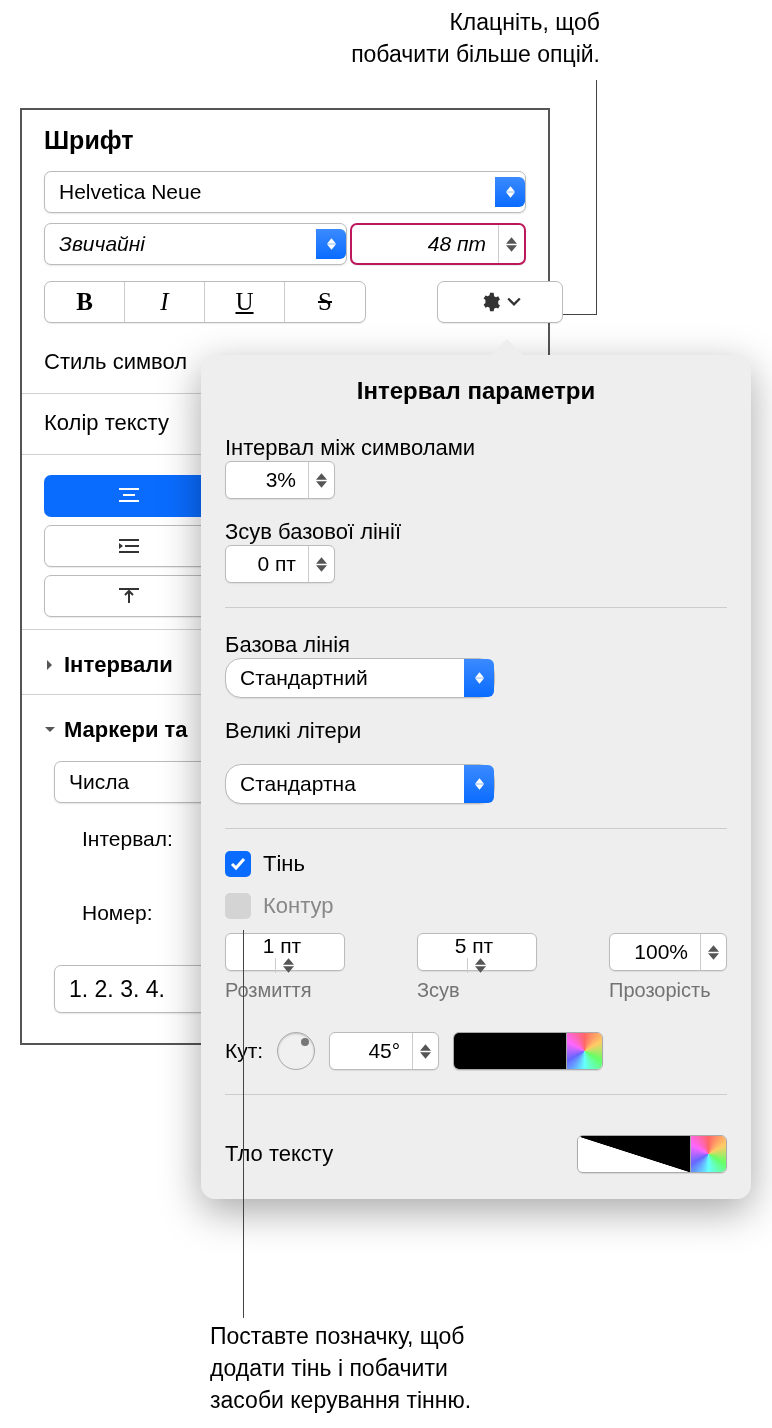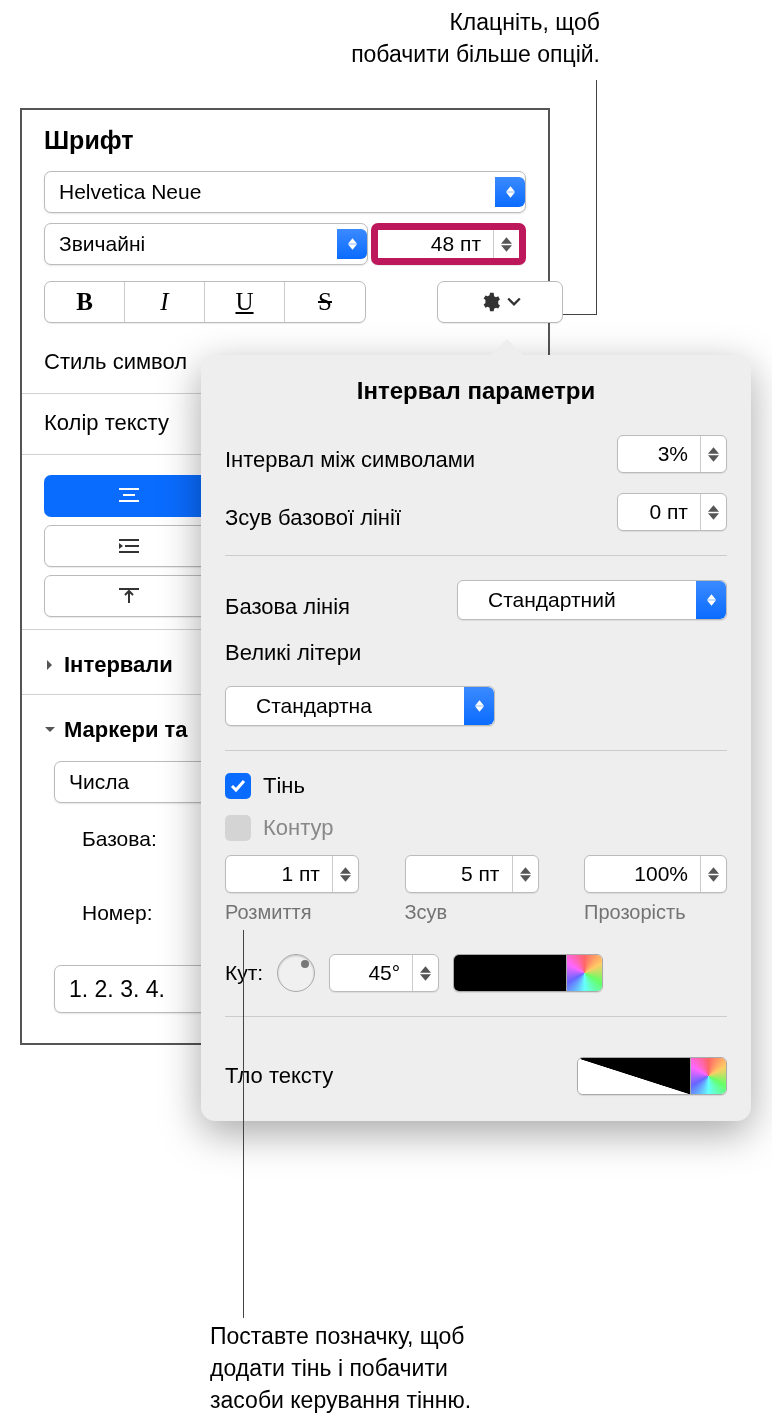--- a/index.html
+++ b/index.html
@@ -70,30 +70,30 @@
     height: 100%;
     background: linear-gradient(#3b8aff,#0a6cff);
     border-radius: 0 6px 6px 0;
     display: flex;
     flex-direction: column;
     align-items: center;
     justify-content: center;
   }
   .popup-cap svg { width: 9px; height: 6px; fill: #fff; }
   .font-popup { width: 100%; gap: 22px; }
-  .weight-row { display: flex; gap: 3px; padding: 6px 22px; }
+  .weight-row { display: flex; gap: 3px; padding: 6px 22px; font-style: italic; }
   .weight-popup { flex: 1; }
   .size-box {
     display: flex;
     align-items: center;
-    border: 7px solid #be185d;
+    border: 2px solid #be185d;
     border-radius: 7px;
     background: #fff;
     height: 42px;
-    width: 155px;
+    width: 176px;
     box-shadow: 0 1px 1px rgba(0,0,0,0.08);
   }
   .size-val { flex: 1; text-align: right; padding-right: 6px; }
   .stepper {
     width: 26px;
     display: flex;
     flex-direction: column;
     align-items: center;
     gap: 1px;
     border-left: 1px solid #ccc;
@@ -223,47 +223,48 @@
     border-bottom: 16px solid #eeeeee;
   }
   .pop-title {
     text-align: center;
     font-weight: 700;
     font-size: 24px;
     padding-bottom: 20px;
   }
   .pop-row {
     display: flex;
-    align-items: flex-end;
+    align-items: flex-start;
     justify-content: space-between;
     padding: 10px 0;
+    flex-direction: column;
   }
   .pop-row-label { font-size: 22px; flex: 1; }
   .num-stepper {
     display: flex;
     align-items: center;
     background: #fff;
     border: 1px solid #bbb;
     border-radius: 6px;
     height: 38px;
     width: 110px;
     box-shadow: 0 1px 1px rgba(0,0,0,0.08);
   }
-  .num-stepper-small { width: 134px; }
+  .num-stepper-small { width: 120px; flex-direction: column; }
   .num-stepper .val { flex:1; text-align:right; padding-right:6px; font-size: 21px;}
   .pop-select {
     display: flex;
     align-items: center;
     justify-content: space-between;
     background: #fff;
     border: 1px solid #bbb;
-    border-radius: 6px;
+    border-radius: 16px;
     height: 40px;
     width: 270px;
-    padding-left: 30px;
+    padding-left: 14px;
     font-size: 21px;
     box-shadow: 0 1px 1px rgba(0,0,0,0.08);
   }
   .pop-divider { height:1px; background:#ccc; margin: 14px 0; }
   .checkbox-row {
     display: flex;
     align-items: center;
     gap: 12px;
     padding: 8px 0;
     font-size: 22px;
@@ -464,21 +465,21 @@
       <svg viewBox="0 0 10 6">
           <path d="M0 6 L5 0 L10 6 Z"></path>
         </svg>
       <svg viewBox="0 0 10 6">
           <path d="M0 0 L5 6 L10 0 Z"></path>
         </svg>
     </div>
   </div>
 
   <div class="indent-row">
-    <span>Базова:</span>
+    <span>Інтервал:</span>
   </div>
   <div class="indent-row" style="padding-top:40px">
     <span>Номер:</span>
   </div>
 
   <div class="popup listfmt-popup">
     <span>1. 2. 3. 4.</span>
     <div class="popup-cap">
       <svg viewBox="0 0 10 6">
           <path d="M0 6 L5 0 L10 6 Z"></path>
@@ -597,21 +598,21 @@
               <path d="M0 6 L5 0 L10 6 Z"></path>
             </svg>
           <svg viewBox="0 0 10 6">
               <path d="M0 0 L5 6 L10 0 Z"></path>
             </svg>
         </div>
       </div>
       <span class="caption">Зсув</span>
     </div>
     <div class="shadow-col">
-      <div class="num-stepper" style="width:143px">
+      <div class="num-stepper" style="width:118px">
         <span class="val">100%</span>
         <div class="stepper">
           <svg viewBox="0 0 10 6">
               <path d="M0 6 L5 0 L10 6 Z"></path>
             </svg>
           <svg viewBox="0 0 10 6">
               <path d="M0 0 L5 6 L10 0 Z"></path>
             </svg>
         </div>
       </div>

